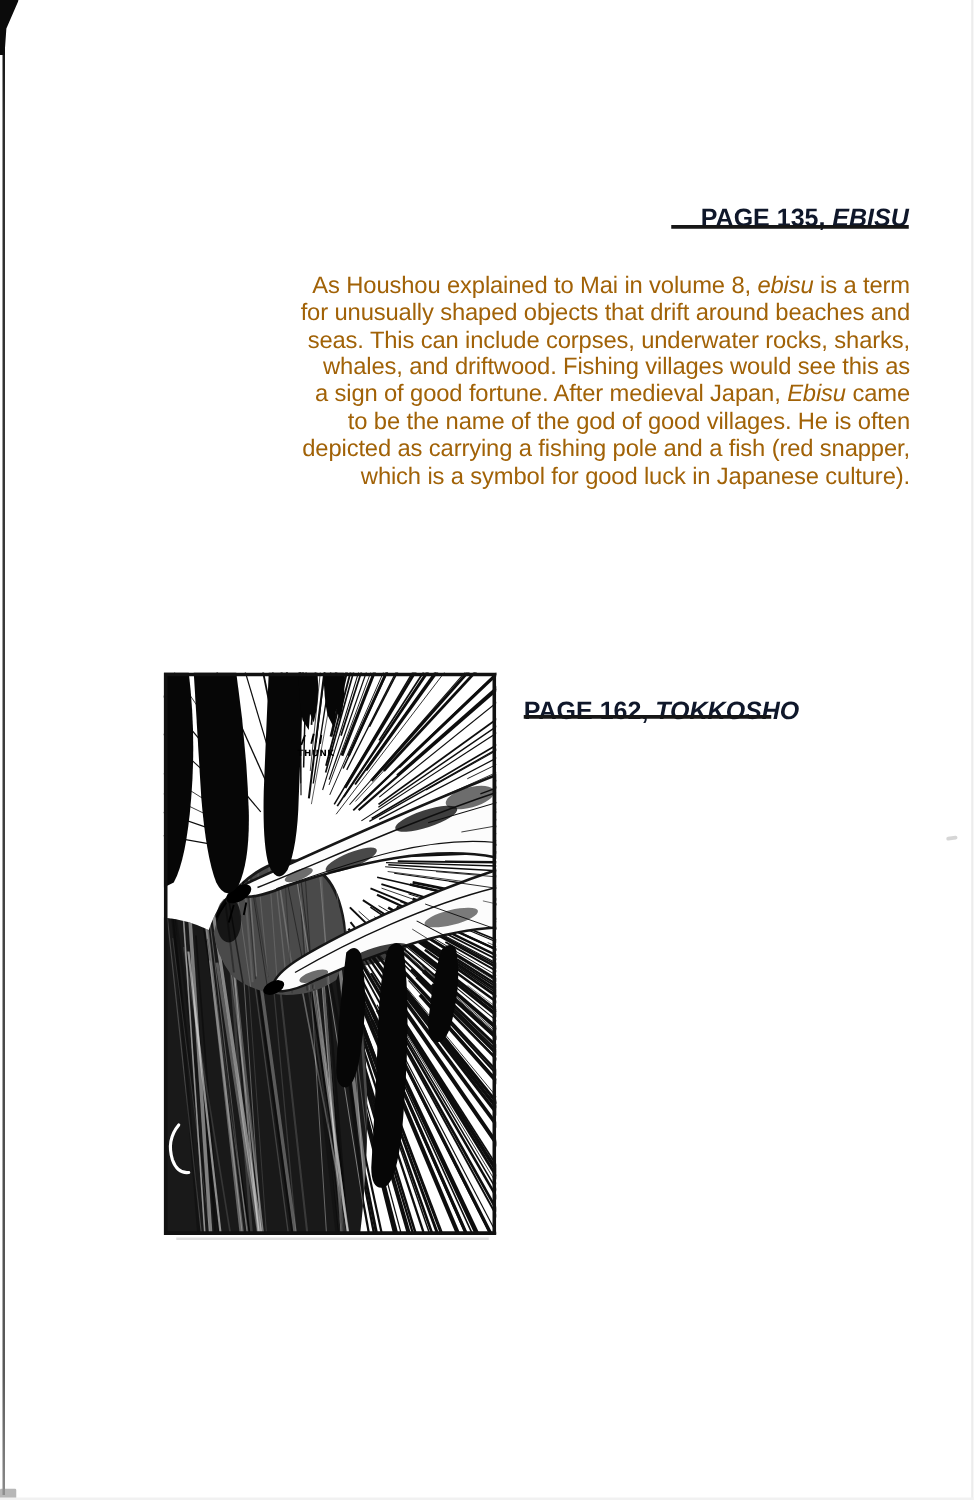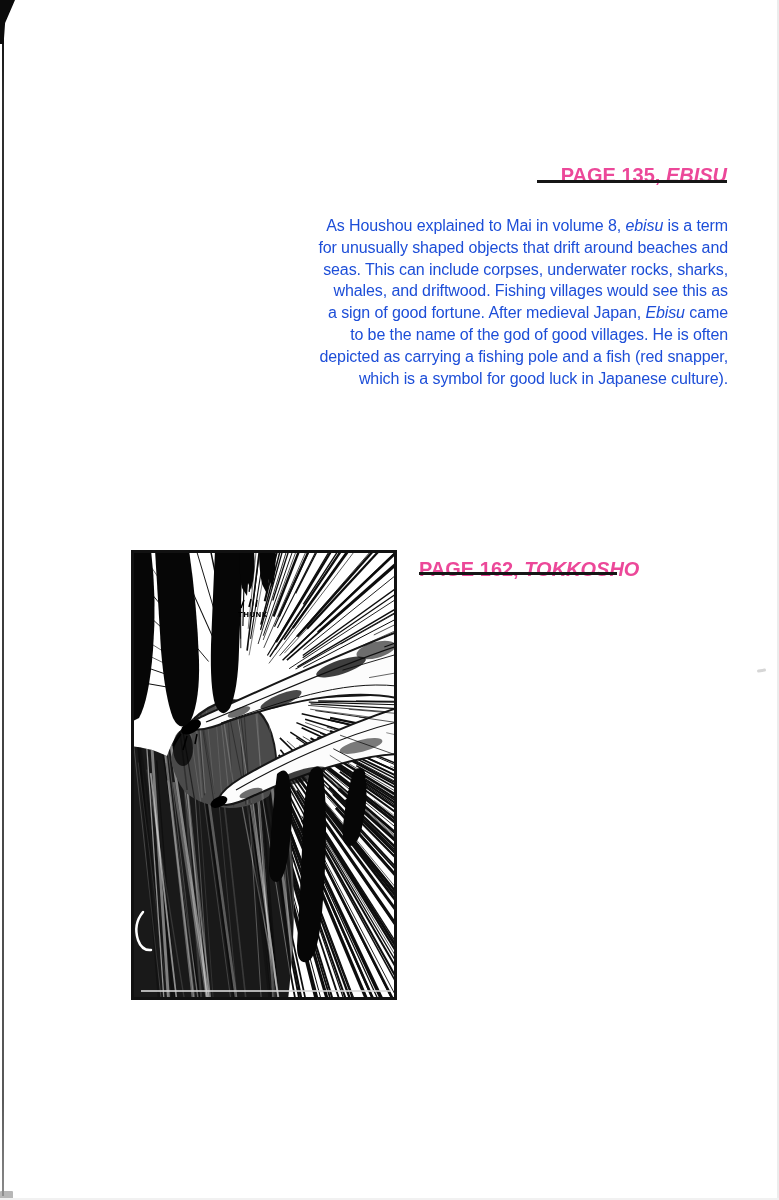--- a/index.html
+++ b/index.html
@@ -30,40 +30,40 @@
   .right-mark{
     position:absolute;left:757px;top:669px;width:9px;height:3px;
     background:#b5b5b5;opacity:.55;border-radius:2px;transform:rotate(-8deg);
   }
   .bottom-edge-faint{
     position:absolute;left:0;top:1198px;width:100%;height:2px;background:#f1f1f1;
   }
   
   .heading{
     position:absolute;
-    font-size:20px;font-weight:bold;line-height:24px;color:#ec4899;
+    font-size:20px;font-weight:bold;line-height:24px;color:#0f172a;
     white-space:nowrap;letter-spacing:0;
   }
   .heading .it{font-style:italic;}
   .rule{position:absolute;height:3px;background:#161616;}
   .body-text{
     position:absolute;
-    font-size:16px;line-height:21.8px;color:#1d4ed8;
+    font-size:19px;line-height:21.8px;color:#a16207;
     white-space:pre-line;letter-spacing:-0.1px;
   }
   .body-text .it{font-style:italic;}
   #sec1-heading{top:146px;right:52px;text-align:right;}
   #sec1-rule{top:180px;right:52px;width:190px;}
   #sec1-body{top:199px;right:51px;width:565px;text-align:right;}
   #sec2-heading{left:419px;top:540px;text-align:left;}
   #sec2-rule{left:419px;top:572px;width:198px;}
   #sec2-body{left:419px;top:589px;width:305px;text-align:left;}
   
   .panel{
-    position:absolute;left:131px;top:538px;width:266px;height:450px;margin-top:12px;
+    position:absolute;left:131px;top:538px;width:266px;height:450px;
   }
   .panel svg{display:block;}
   .panel-shadow{
     position:absolute;left:141px;top:990px;width:250px;height:2px;
     background:#d8d8d8;opacity:.8;
   }
 </style>
 </head>
 <body>
 

